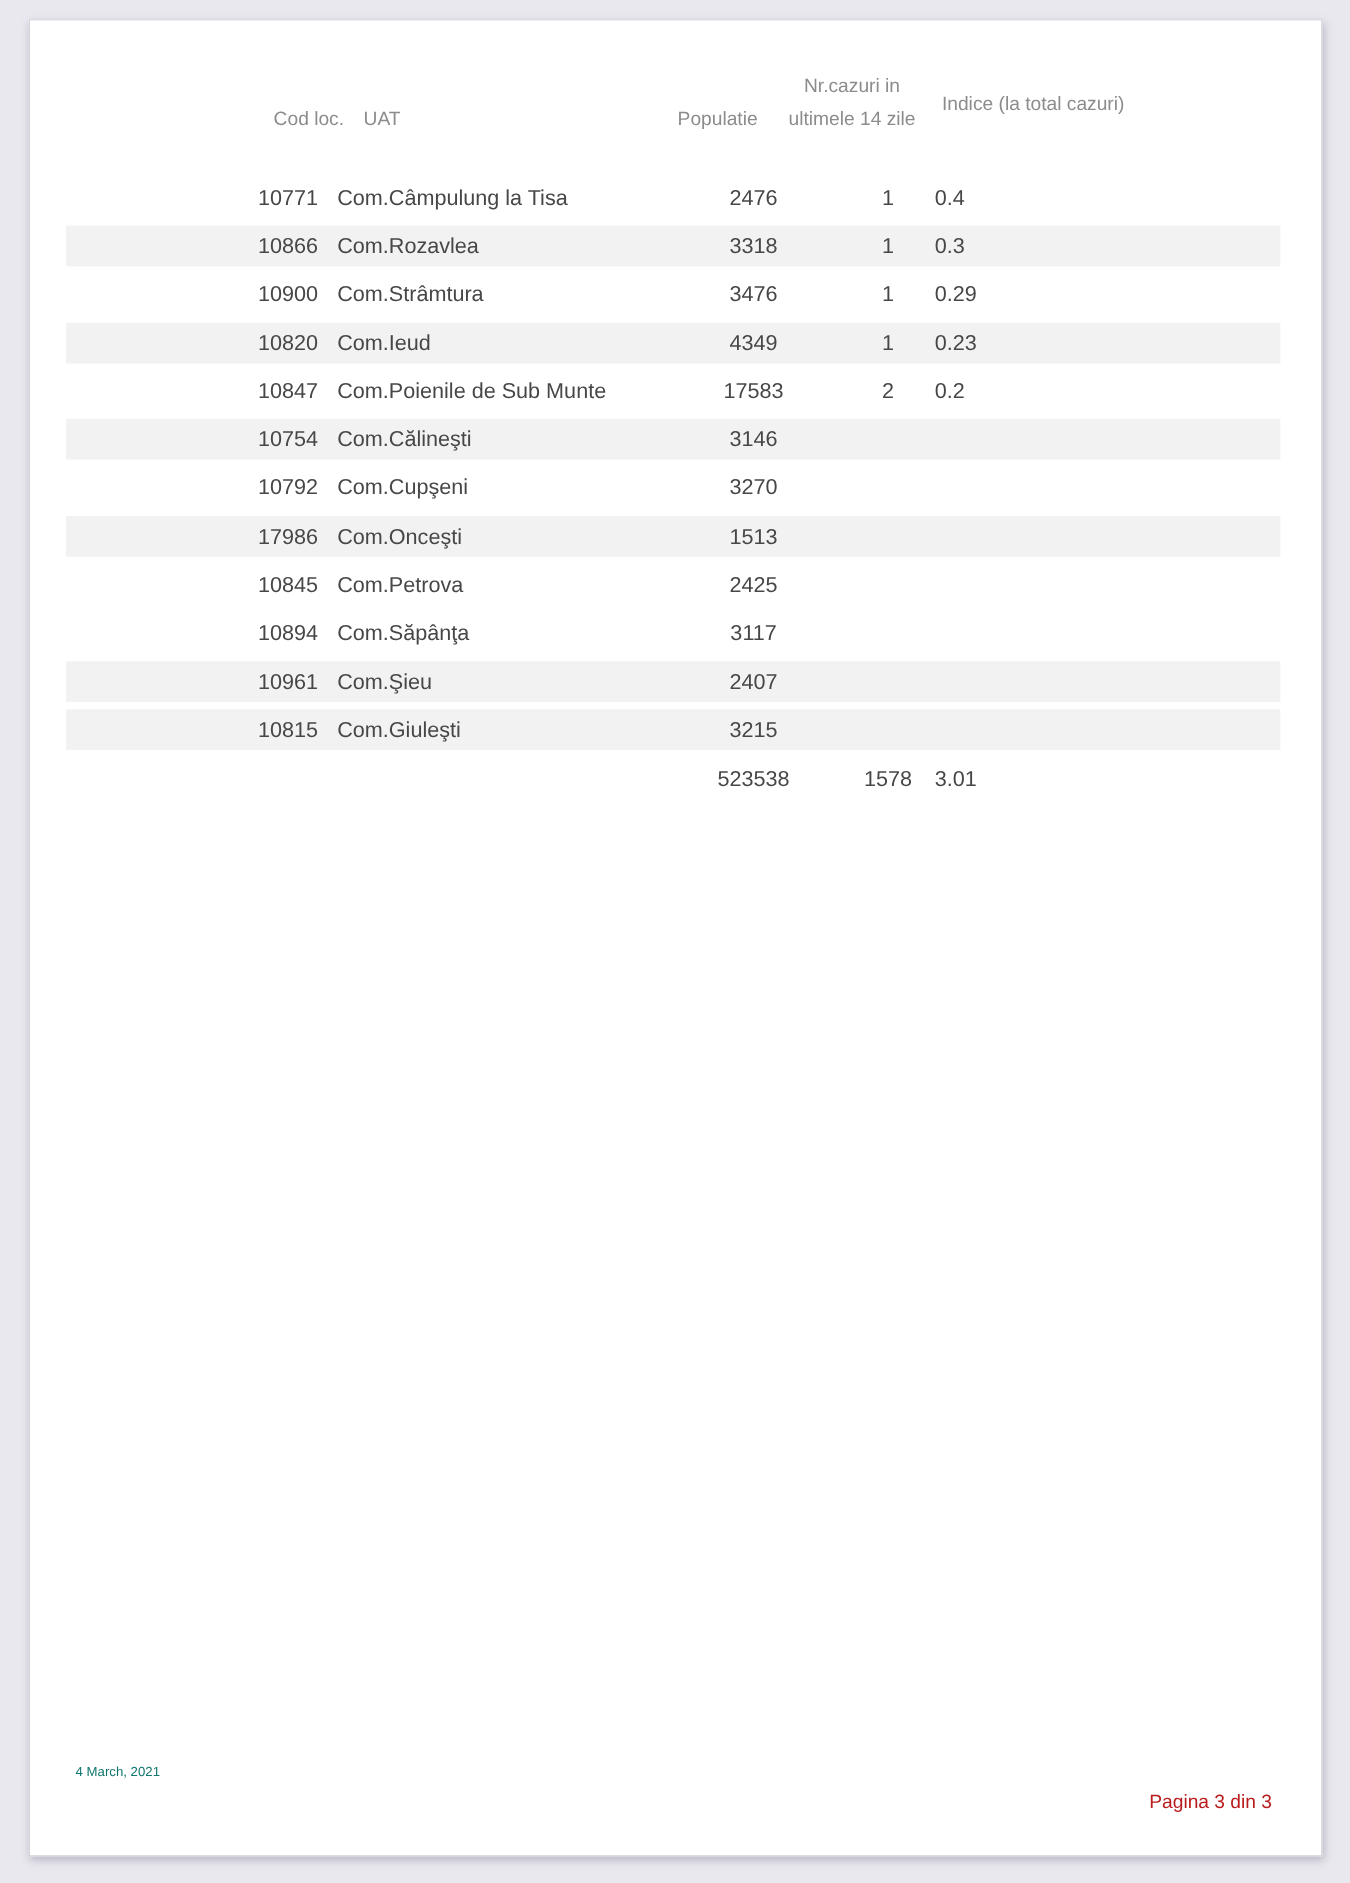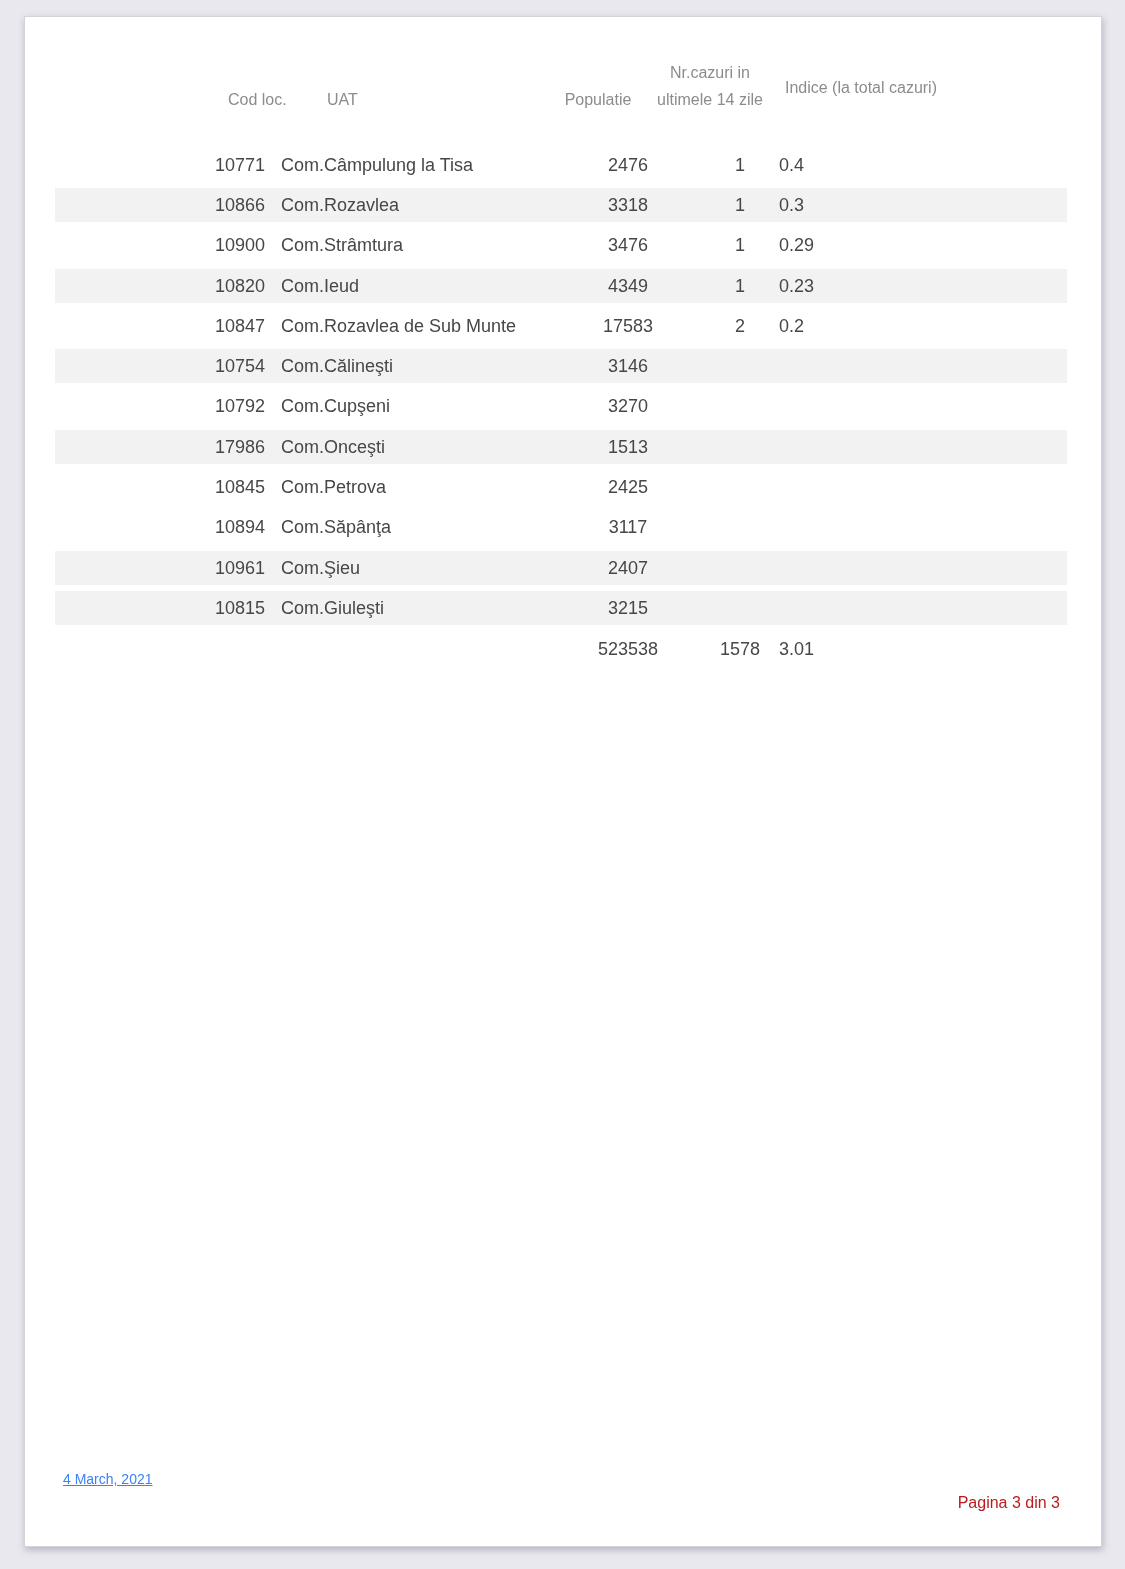--- a/index.html
+++ b/index.html
@@ -29,21 +29,21 @@
   }
   
   .thead {
     position: relative;
     height: 128px;
     color: #8c8c8c;
     font-size: 16px;
   }
   .th { position: absolute; }
   .th-cod { left: 203px; top: 74px; }
-  .th-uat { left: 278px; top: 74px; margin-left: 24px; }
+  .th-uat { left: 278px; top: 74px; }
   .th-pop {
     left: 498px; top: 74px; width: 150px;
     text-align: center;
   }
   .th-caz {
     left: 630px; top: 43px; width: 110px;
     text-align: center; line-height: 26.5px;
   }
   .th-ind {
     left: 748px; top: 58px; width: 164px;
@@ -72,23 +72,22 @@
   .cell-uat   { grid-column: 3; text-align: left; }
   .cell-pop   { grid-column: 4; text-align: center; }
   .cell-caz   { grid-column: 5; text-align: center; }
   .cell-ind   { grid-column: 6; text-align: left; }
   .row-total { height: 42px; }
   
   .footer-date {
     position: absolute;
     left: 38px;
     top: 1454px;
-    font-size: 14px;
-    color: #3b82f6;
-    text-decoration: underline;
+    font-size: 11px;
+    color: #0f766e;
   }
   .footer-page {
     position: absolute;
     right: 41px;
     top: 1477px;
     font-size: 16px;
     color: #b91c1c;
   }
 </style>
 </head>
@@ -133,21 +132,21 @@
   <div class="row striped">
     <span class="cell-cod">10820</span>
     <span class="cell-uat">Com.Ieud</span>
     <span class="cell-pop">4349</span>
     <span class="cell-caz">1</span>
     <span class="cell-ind">0.23</span>
   </div>
 
   <div class="row">
     <span class="cell-cod">10847</span>
-    <span class="cell-uat">Com.Rozavlea de Sub Munte</span>
+    <span class="cell-uat">Com.Poienile de Sub Munte</span>
     <span class="cell-pop">17583</span>
     <span class="cell-caz">2</span>
     <span class="cell-ind">0.2</span>
   </div>
 
   <div class="row striped">
     <span class="cell-cod">10754</span>
     <span class="cell-uat">Com.Călineşti</span>
     <span class="cell-pop">3146</span>
     <span class="cell-caz"></span>

